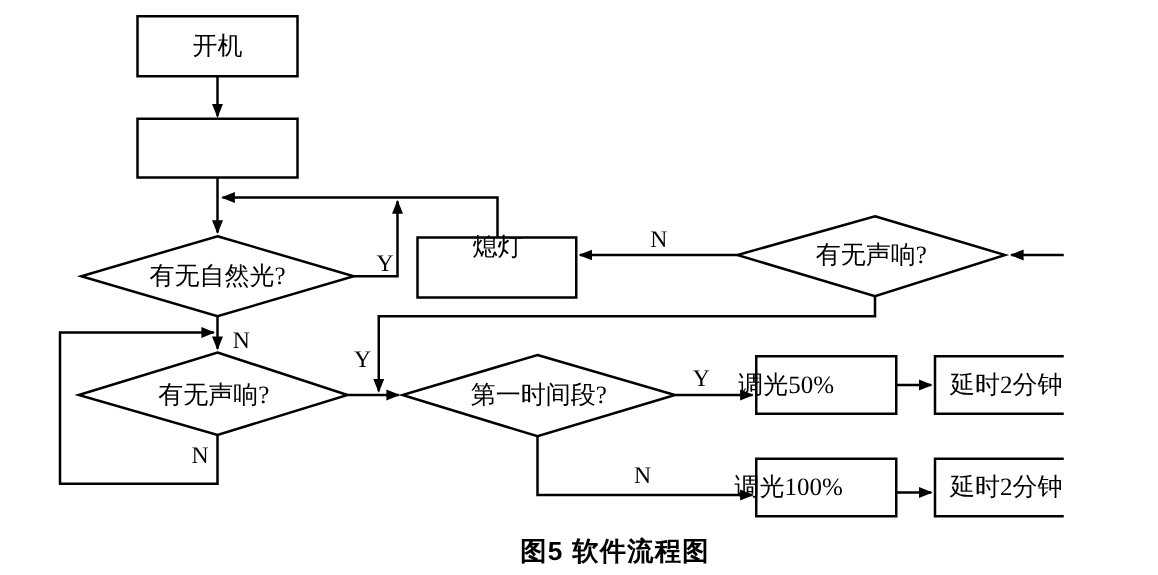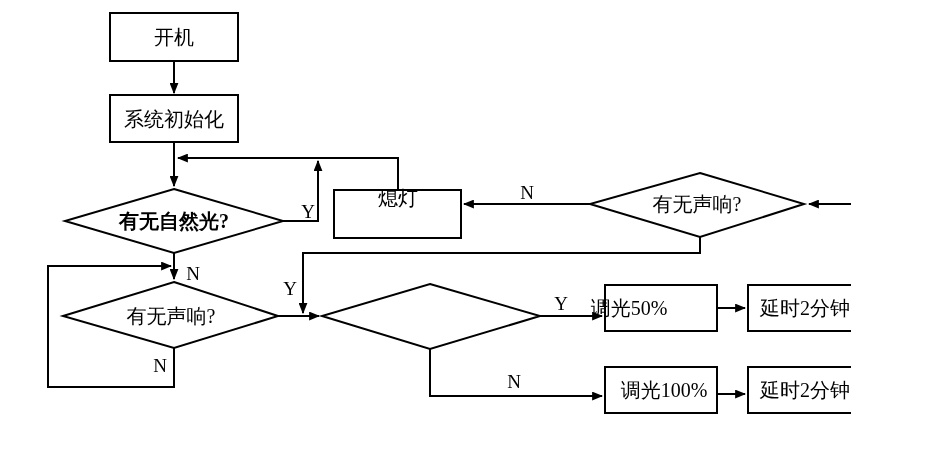--- a/index.html
+++ b/index.html
@@ -85,32 +85,33 @@
     <polyline points="540,316 602,316" fill="none" stroke="#000" stroke-width="2" marker-end="url(#arrow)"></polyline>
     <polyline points="430,349 430,396 602,396" fill="none" stroke="#000" stroke-width="2" marker-end="url(#arrow)"></polyline>
     <polyline points="717,308 745,308" fill="none" stroke="#000" stroke-width="2" marker-end="url(#arrow)"></polyline>
     <polyline points="717,394 745,394" fill="none" stroke="#000" stroke-width="2" marker-end="url(#arrow)"></polyline>
     <polyline points="862,308 888,308" fill="none" stroke="#000" stroke-width="2"></polyline>
     <polyline points="862,396 888,396 888,204 809,204" fill="none" stroke="#000" stroke-width="2" marker-end="url(#arrow)"></polyline>
     <polyline points="590,204 464,204" fill="none" stroke="#000" stroke-width="2" marker-end="url(#arrow)"></polyline>
   </svg>
 
   <div class="node-label" style="left:174px; top:37px;">开机</div>
-  <div class="node-label" style="left:174px; top:119px;">系统初始化</div>
   <div class="node-label" style="left:398px; top:198px;">熄灯</div>
-  <div class="node-label" style="left:174px; top:221px;font-weight:bold;">有无自然光?</div>
+  <div class="node-label" style="left:174px; top:221px;">有无自然光?</div>
   <div class="node-label" style="left:171px; top:316px;">有无声响?</div>
+  <div class="node-label" style="left:431px; top:316px;">第一时间段?</div>
   <div class="node-label" style="left:697px; top:204px;">有无声响?</div>
   <div class="node-label" style="left:629px; top:308px;">调光50%</div>
   <div class="node-label" style="left:805px; top:308px;">延时2分钟</div>
-  <div class="node-label" style="left:664px; top:390px;">调光100%</div>
+  <div class="node-label" style="left:631px; top:390px;">调光100%</div>
   <div class="node-label" style="left:805px; top:390px;">延时2分钟</div>
 
   <div class="branch-label" style="left:308px; top:211px;">Y</div>
   <div class="branch-label" style="left:193px; top:273px;">N</div>
   <div class="branch-label" style="left:160px; top:365px;">N</div>
   <div class="branch-label" style="left:290px; top:288px;">Y</div>
   <div class="branch-label" style="left:561px; top:303px;">Y</div>
   <div class="branch-label" style="left:514px; top:381px;">N</div>
   <div class="branch-label" style="left:527px; top:192px;">N</div>
 
+  <div class="caption" style="left:492px; top:441px;">图5  软件流程图</div>
 
 </div>
 
 </body></html>

